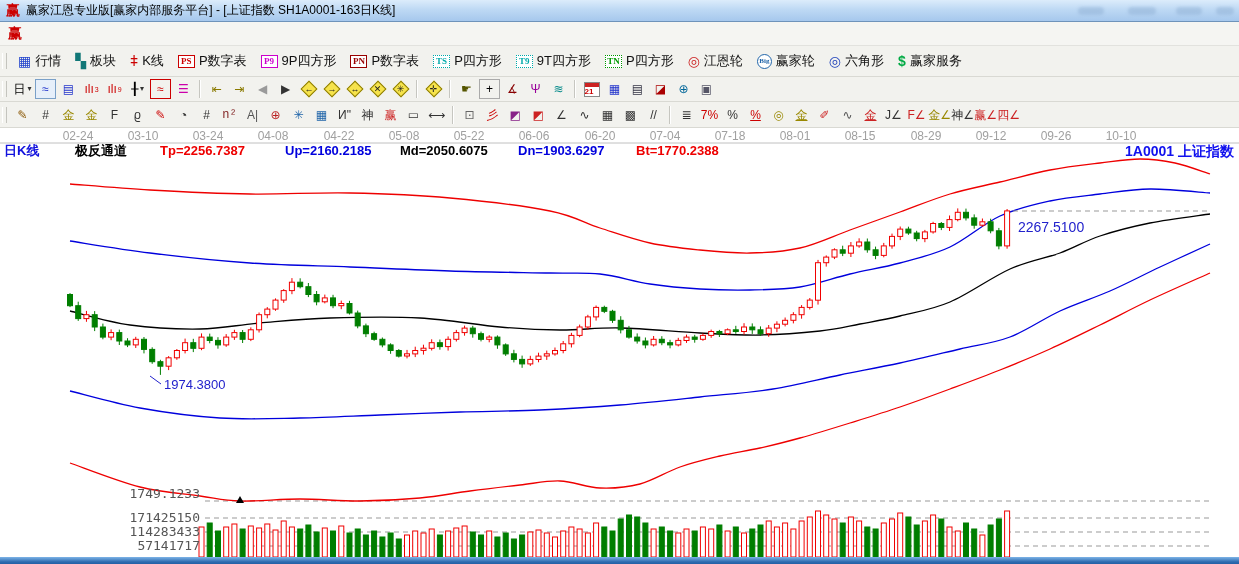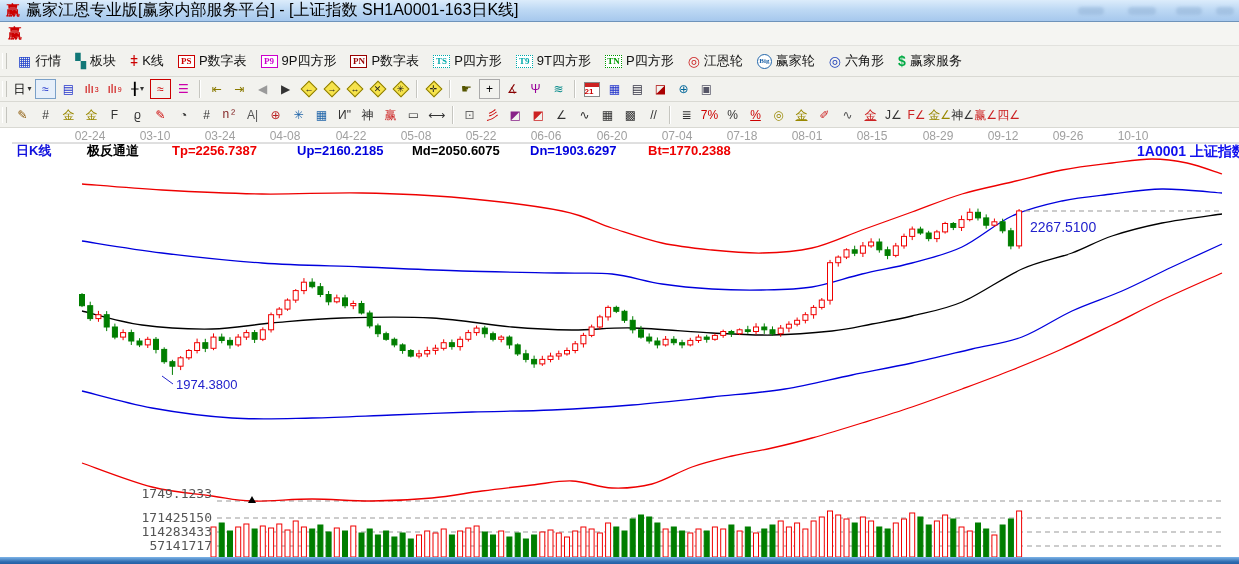--- a/index.html
+++ b/index.html
@@ -9,21 +9,21 @@
     -webkit-font-smoothing:antialiased;position:relative;
   }
   
   .titlebar{
     height:22px;box-sizing:border-box;
     background:linear-gradient(#dcecfb 0%,#bed9f4 45%,#a6c8ed 100%);
     border-bottom:1px solid #6f93ba;
     display:flex;align-items:center;padding:0 6px;position:relative;
   }
   .titlebar .logo{color:#cc0000;font-weight:bold;font-size:14px;margin-right:6px;}
-  .titlebar .title{font-size:16px;color:#000;}
+  .titlebar .title{font-size:12px;color:#000;}
   .smudge{position:absolute;top:7px;height:8px;border-radius:4px;background:#8fb0d4;opacity:.5;filter:blur(1.5px);}
   
   .menubar{
     height:23px;background:#f5f5f2;display:flex;align-items:center;
     padding:0 8px;border-bottom:1px solid #e2e2de;font-size:13px;color:#111;
   }
   .menubar .logo{color:#cc0000;font-weight:bold;font-size:14px;margin-right:8px;}
   .menu-item{padding:2px 9px;cursor:default;}
   
   .toolbar{display:flex;align-items:center;background:#f2f2ee;border-bottom:1px solid #d9d9d3;box-sizing:border-box;}
@@ -38,21 +38,21 @@
   .ticon{width:21px;height:20px;display:flex;align-items:center;justify-content:center;font-size:12px;margin:0 1px;line-height:1;box-sizing:border-box;cursor:default;white-space:nowrap;}
   .ticon sub{font-size:7px;margin-left:1px;}
   .ticon.und{text-decoration:underline;}
   .tb-sep{width:1px;height:18px;background:#c6c6c0;border-right:1px solid #fff;margin:0 4px;}
   .dia{width:12px;height:12px;transform:rotate(45deg);background:#f6e34b;border:1px solid #8a7a00;display:flex;align-items:center;justify-content:center;box-sizing:border-box;}
   .dia>span{transform:rotate(-45deg);font-size:9px;color:#222;font-weight:bold;}
   .cal{width:16px;height:15px;border:1px solid #888;background:#fff;display:flex;flex-direction:column;box-sizing:border-box;}
   .cal .top{height:4px;background:#cc2222;}
   .cal .num{font-size:8px;color:#cc0000;text-align:left;font-weight:bold;line-height:9px;}
   
-  .chart-area{position:relative;height:429px;background:#fff;padding-left:12px;}
+  .chart-area{position:relative;height:429px;background:#fff;}
   .bottom-strip{height:8px;background:linear-gradient(#7db4e8,#2f6cb0 60%,#1d59a0);}
 </style>
 </head>
 <body>
 
 <div class="titlebar">
   <span class="logo">赢</span>
   <span class="title">赢家江恩专业版[赢家内部服务平台] - [上证指数 SH1A0001-163日K线]</span>
   <div class="smudge" style="left:1078px;width:26px"></div>
   <div class="smudge" style="left:1128px;width:28px"></div>

